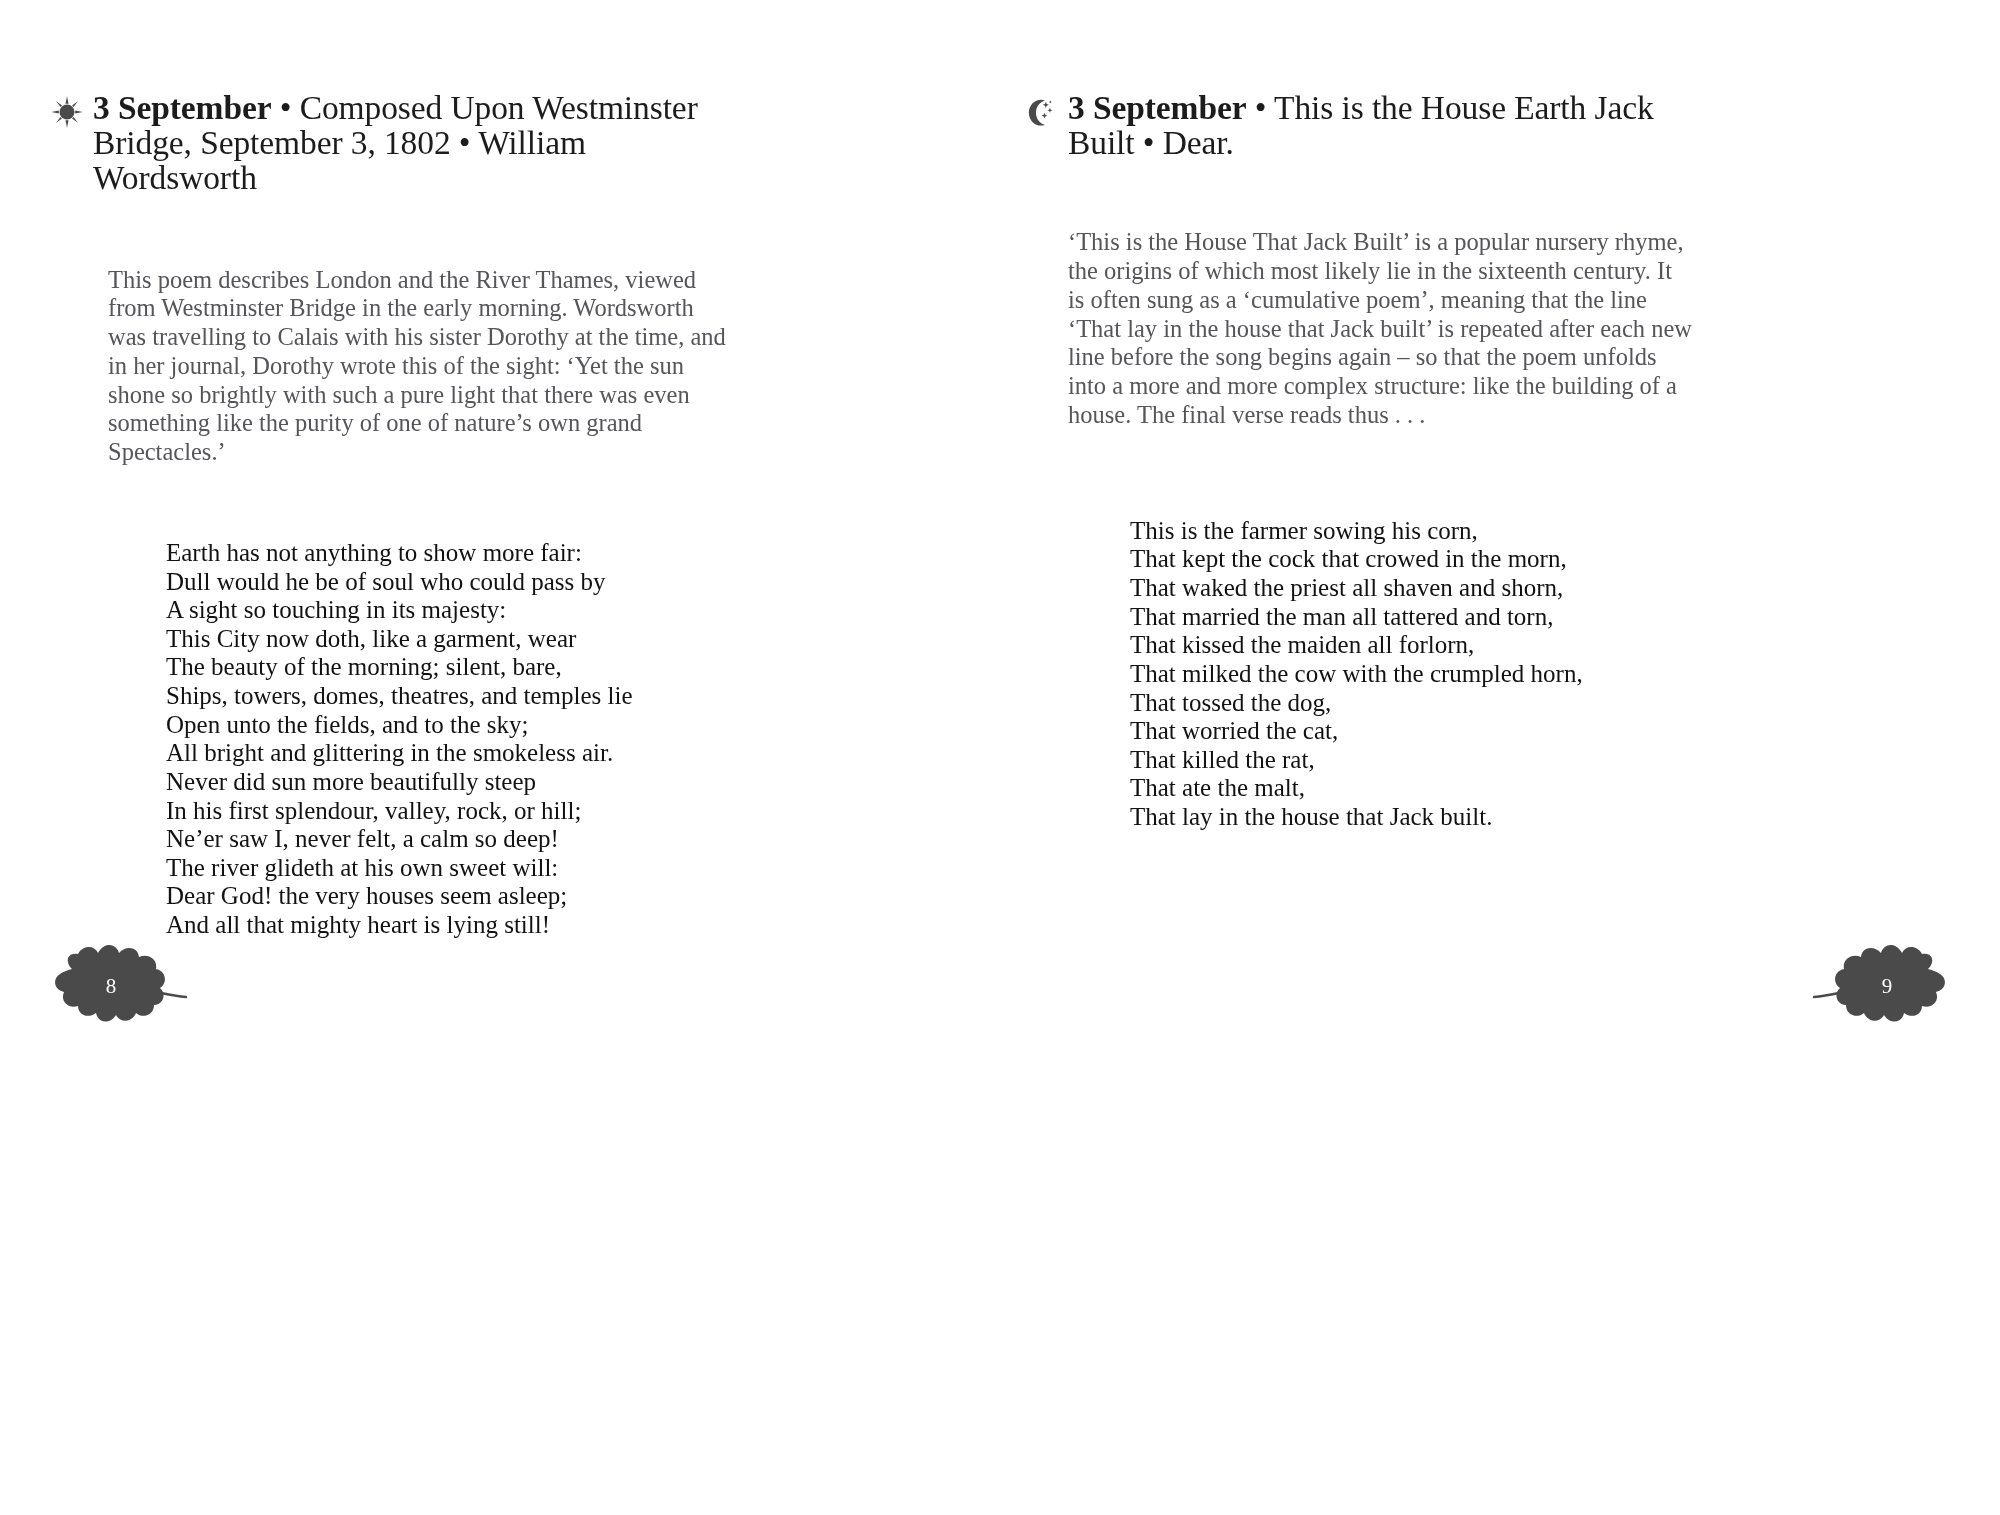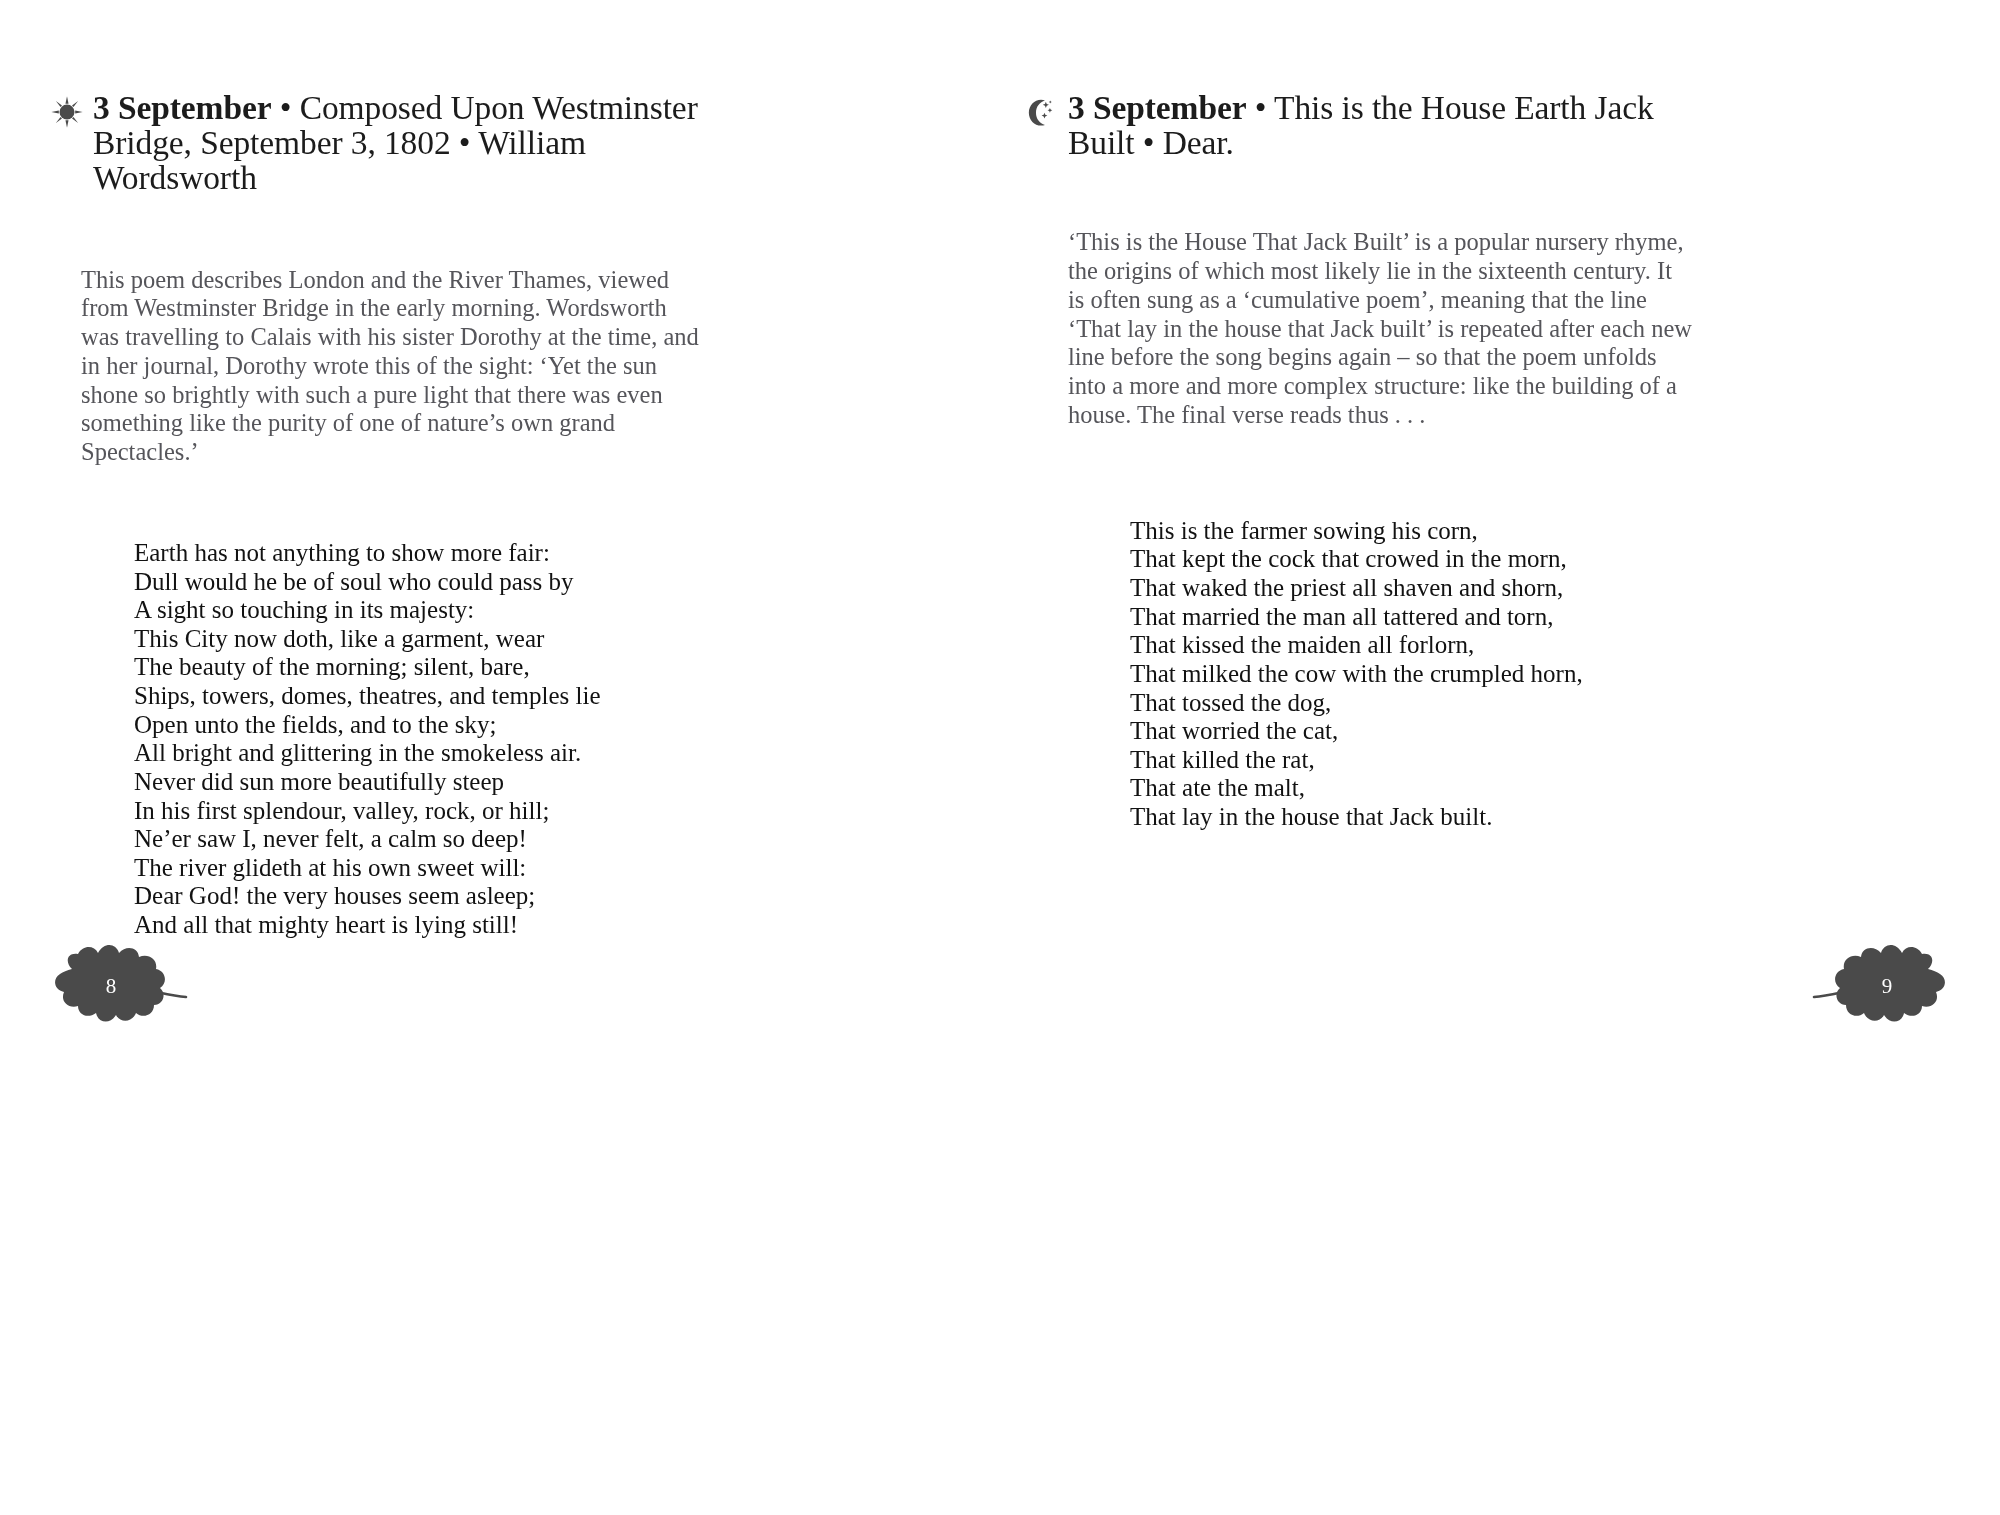--- a/index.html
+++ b/index.html
@@ -66,31 +66,31 @@
   
   .moon-icon { display:block; width: 34px; height: 34px; }
 
   
   .intro {
     color: #55555a;
     font-size: 24.5px;
     line-height: 1.175;
     white-space: pre-line;
   }
-  .page-left .intro  { margin: 70px 0 0 31px; width: 620px; }
+  .page-left .intro  { margin: 70px 0 0 58px; width: 620px; }
   .page-right .intro { margin: 68px 0 5px 48px; width: 625px; }
 
   
   .verse {
     color: #121212;
     font-size: 25px;
     line-height: 1.145;
     white-space: pre-line;
   }
-  .page-left .verse  { margin: 72px 0 0 84px; font-family: Liberation Serif, serif; }
+  .page-left .verse  { margin: 72px 0 0 116px; font-family: Liberation Serif, serif; }
   .page-right .verse { margin: 87px 0 0 110px; }
 
   
   .leaf-wrap {
     position: absolute;
     bottom: 48px;
     width: 170px;
     height: 90px;
   }
   .leaf-wrap.left  { left: 34px; }

